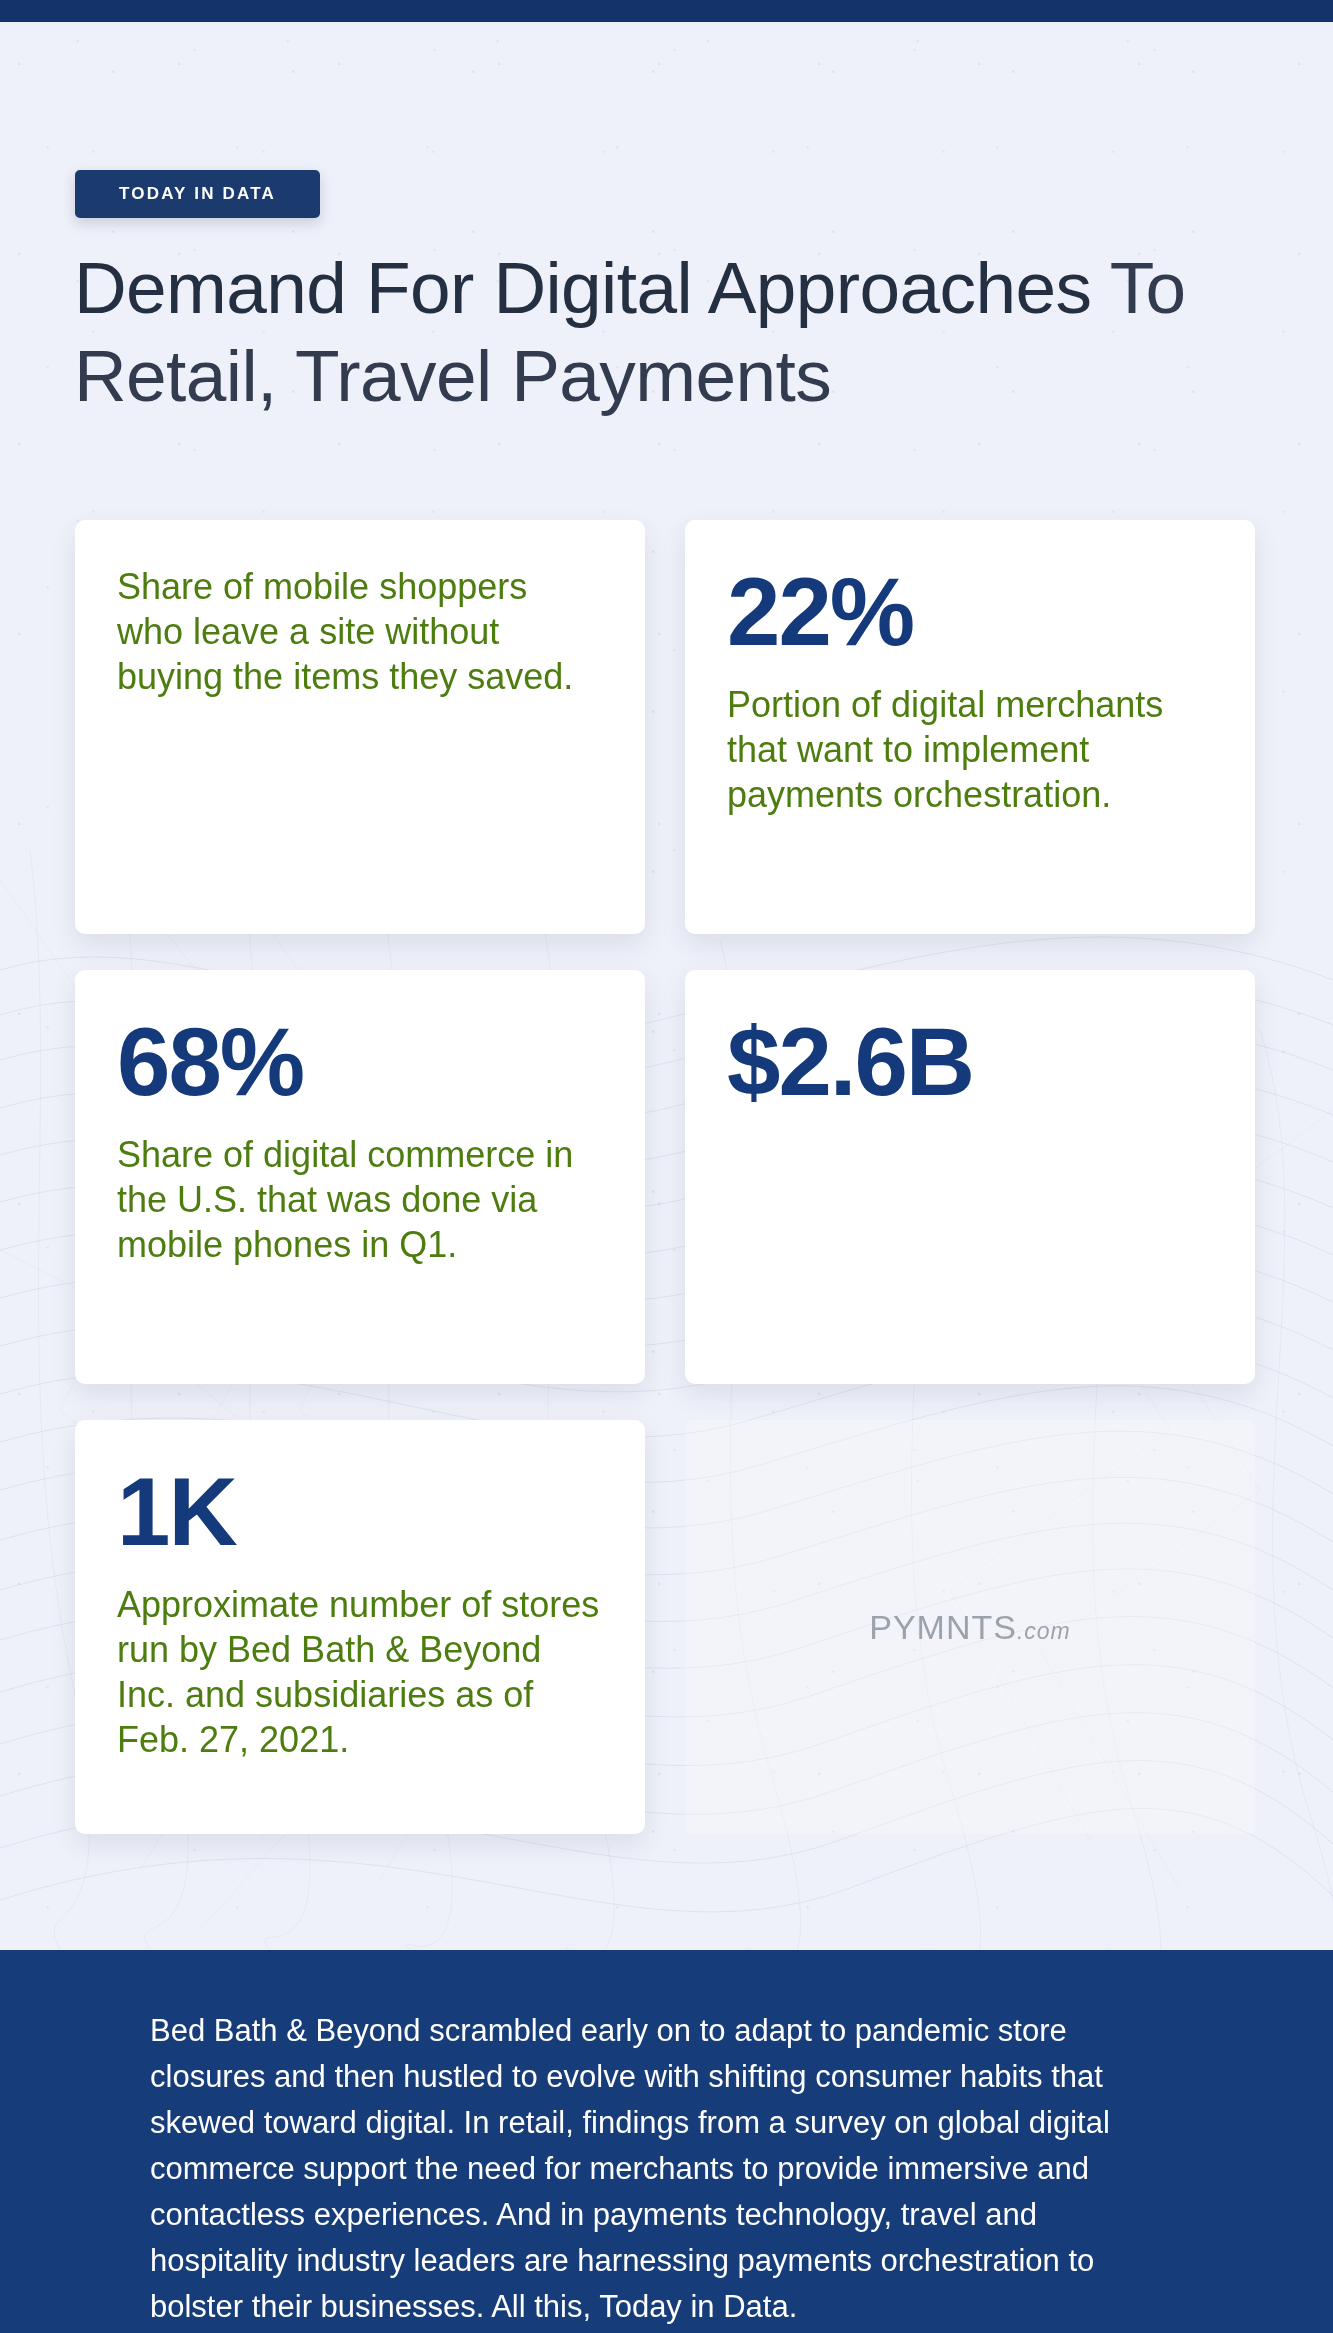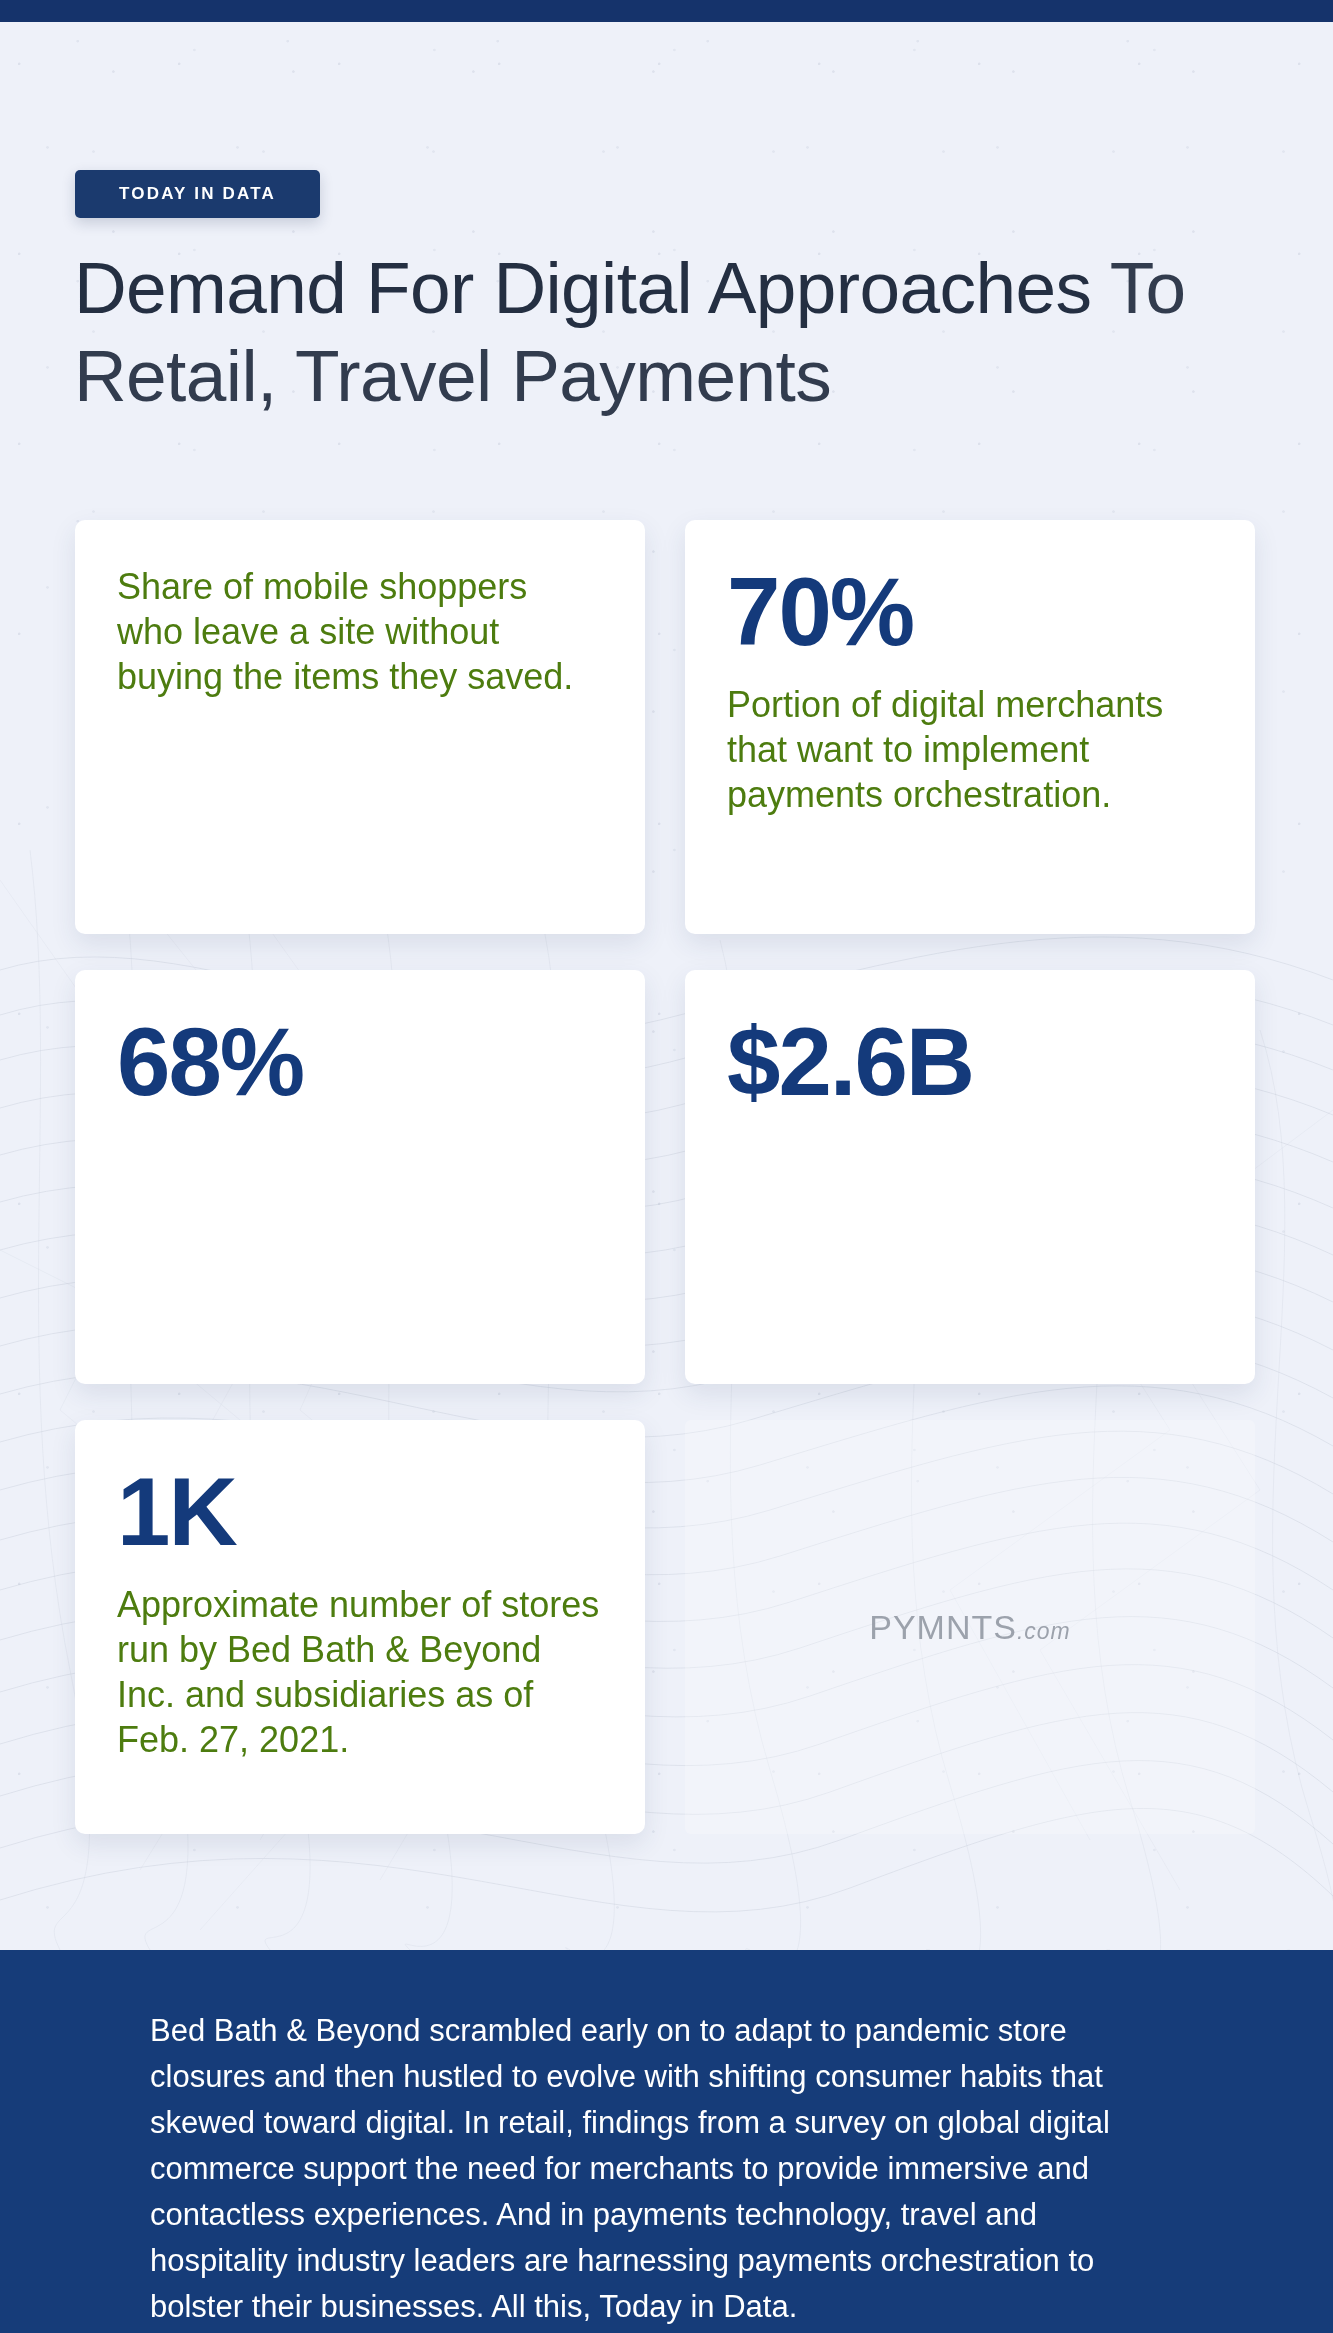--- a/index.html
+++ b/index.html
@@ -225,26 +225,27 @@
 
     <h1 class="heading"><span class="hl-bold">Demand For Digital Approaches</span><span class="hl-light"> To Retail, Travel Payments</span></h1>
 
     <div class="cards">
 
       <div class="card c1">
         <div class="desc">Share of mobile shoppers who leave a site without buying the items they saved.</div>
       </div>
 
       <div class="card c2">
-        <div class="stat">70%</div>
+        <div class="stat">22%</div>
         <div class="desc">Portion of digital merchants that want to implement payments orchestration.</div>
       </div>
 
       <div class="card c3">
         <div class="stat">68%</div>
+        <div class="desc">Share of digital commerce in the U.S. that was done via mobile phones in Q1.</div>
       </div>
 
       <div class="card c4">
         <div class="stat">$2.6B</div>
       </div>
 
       <div class="card c5">
         <div class="stat">1K</div>
         <div class="desc">Approximate number of stores run by Bed Bath &amp; Beyond Inc. and subsidiaries as of Feb. 27, 2021.</div>
       </div>

